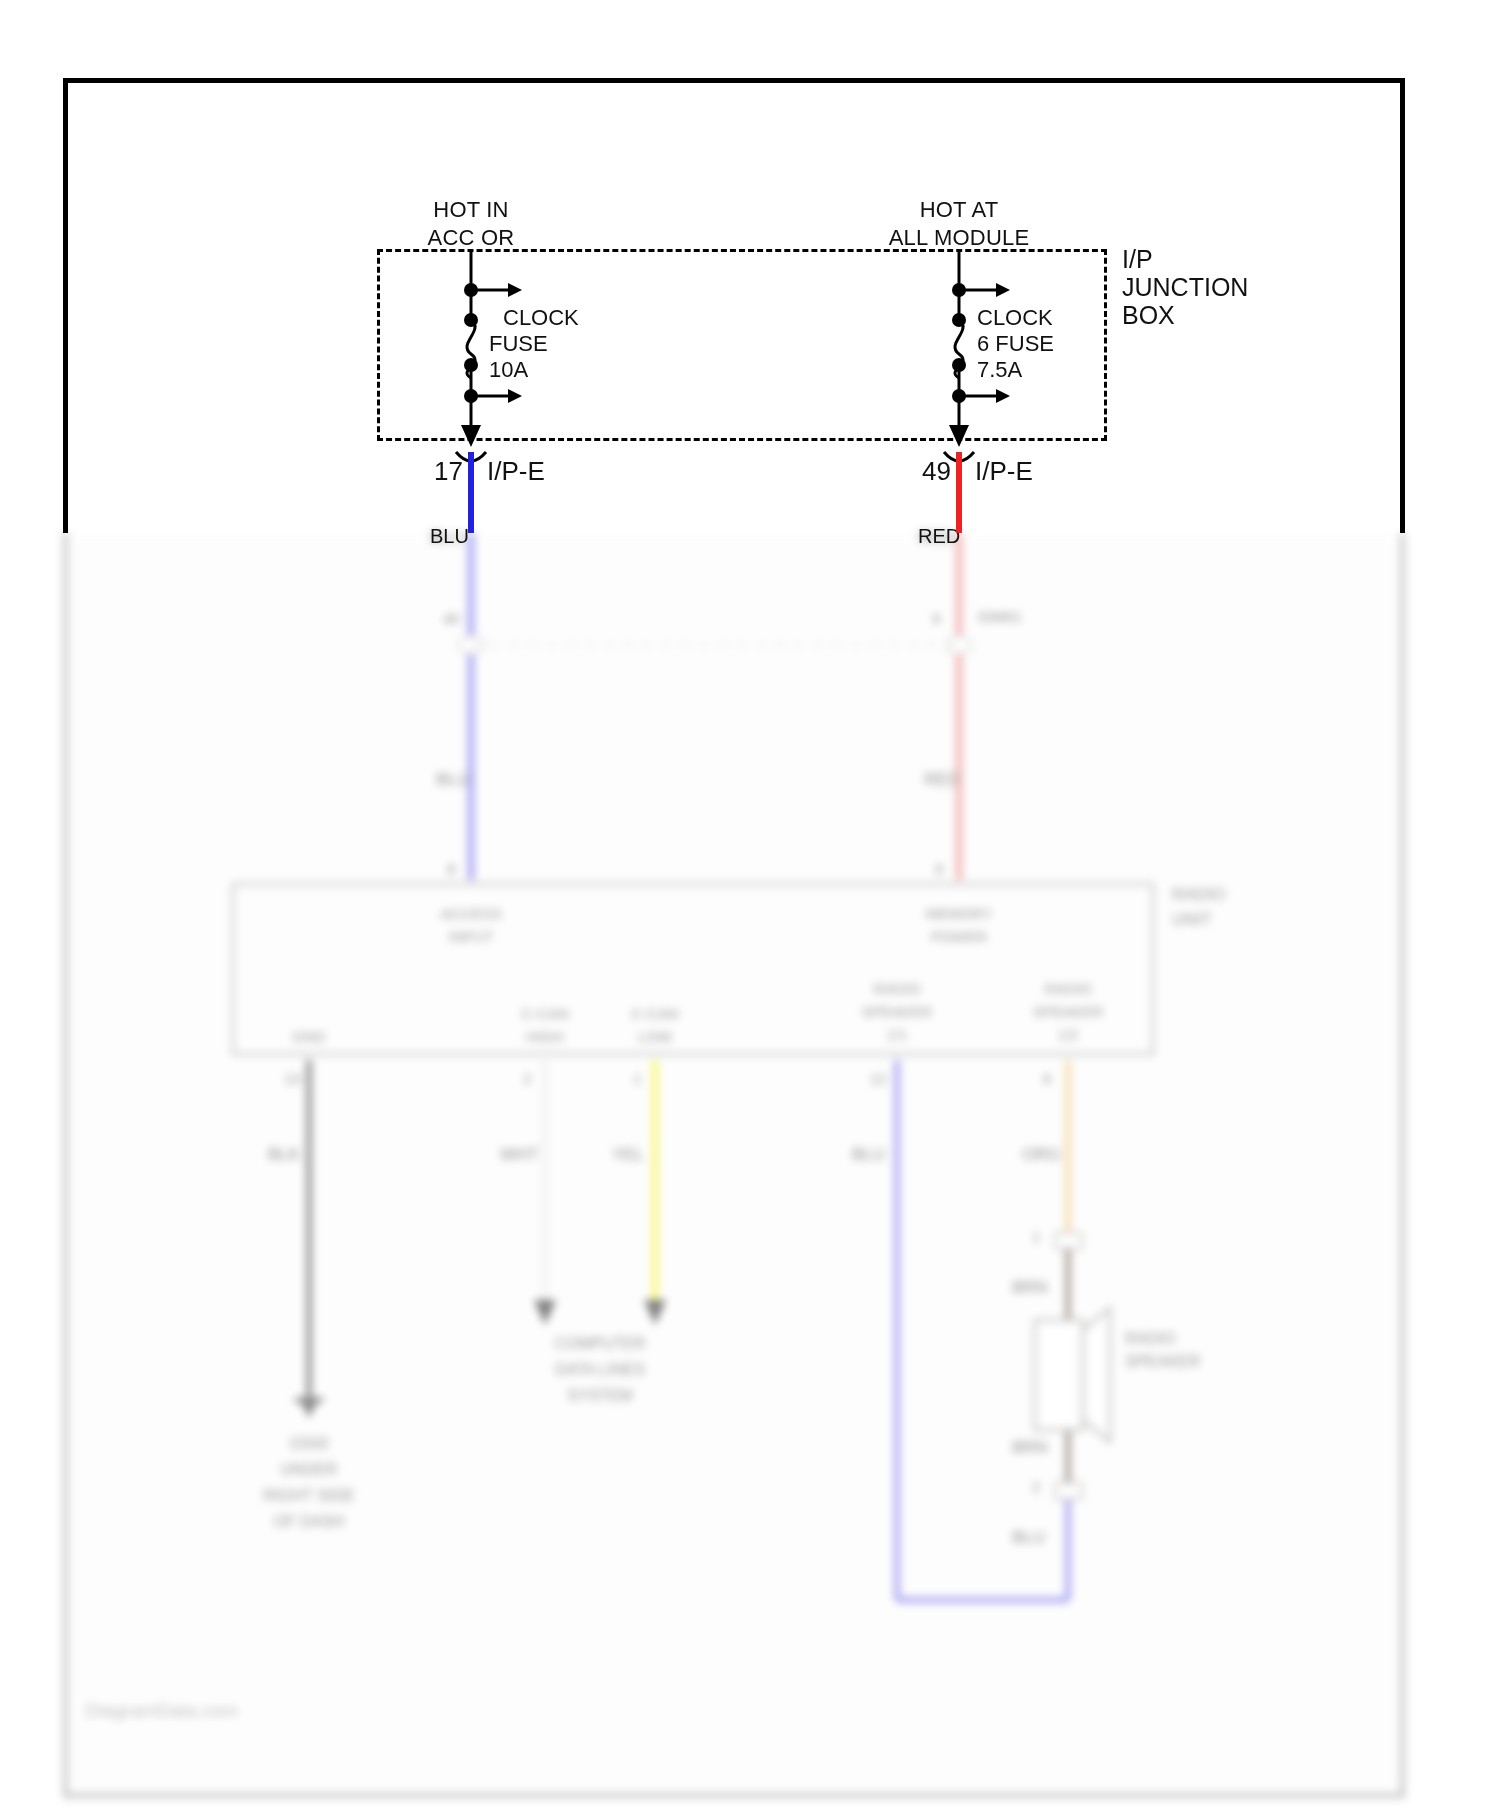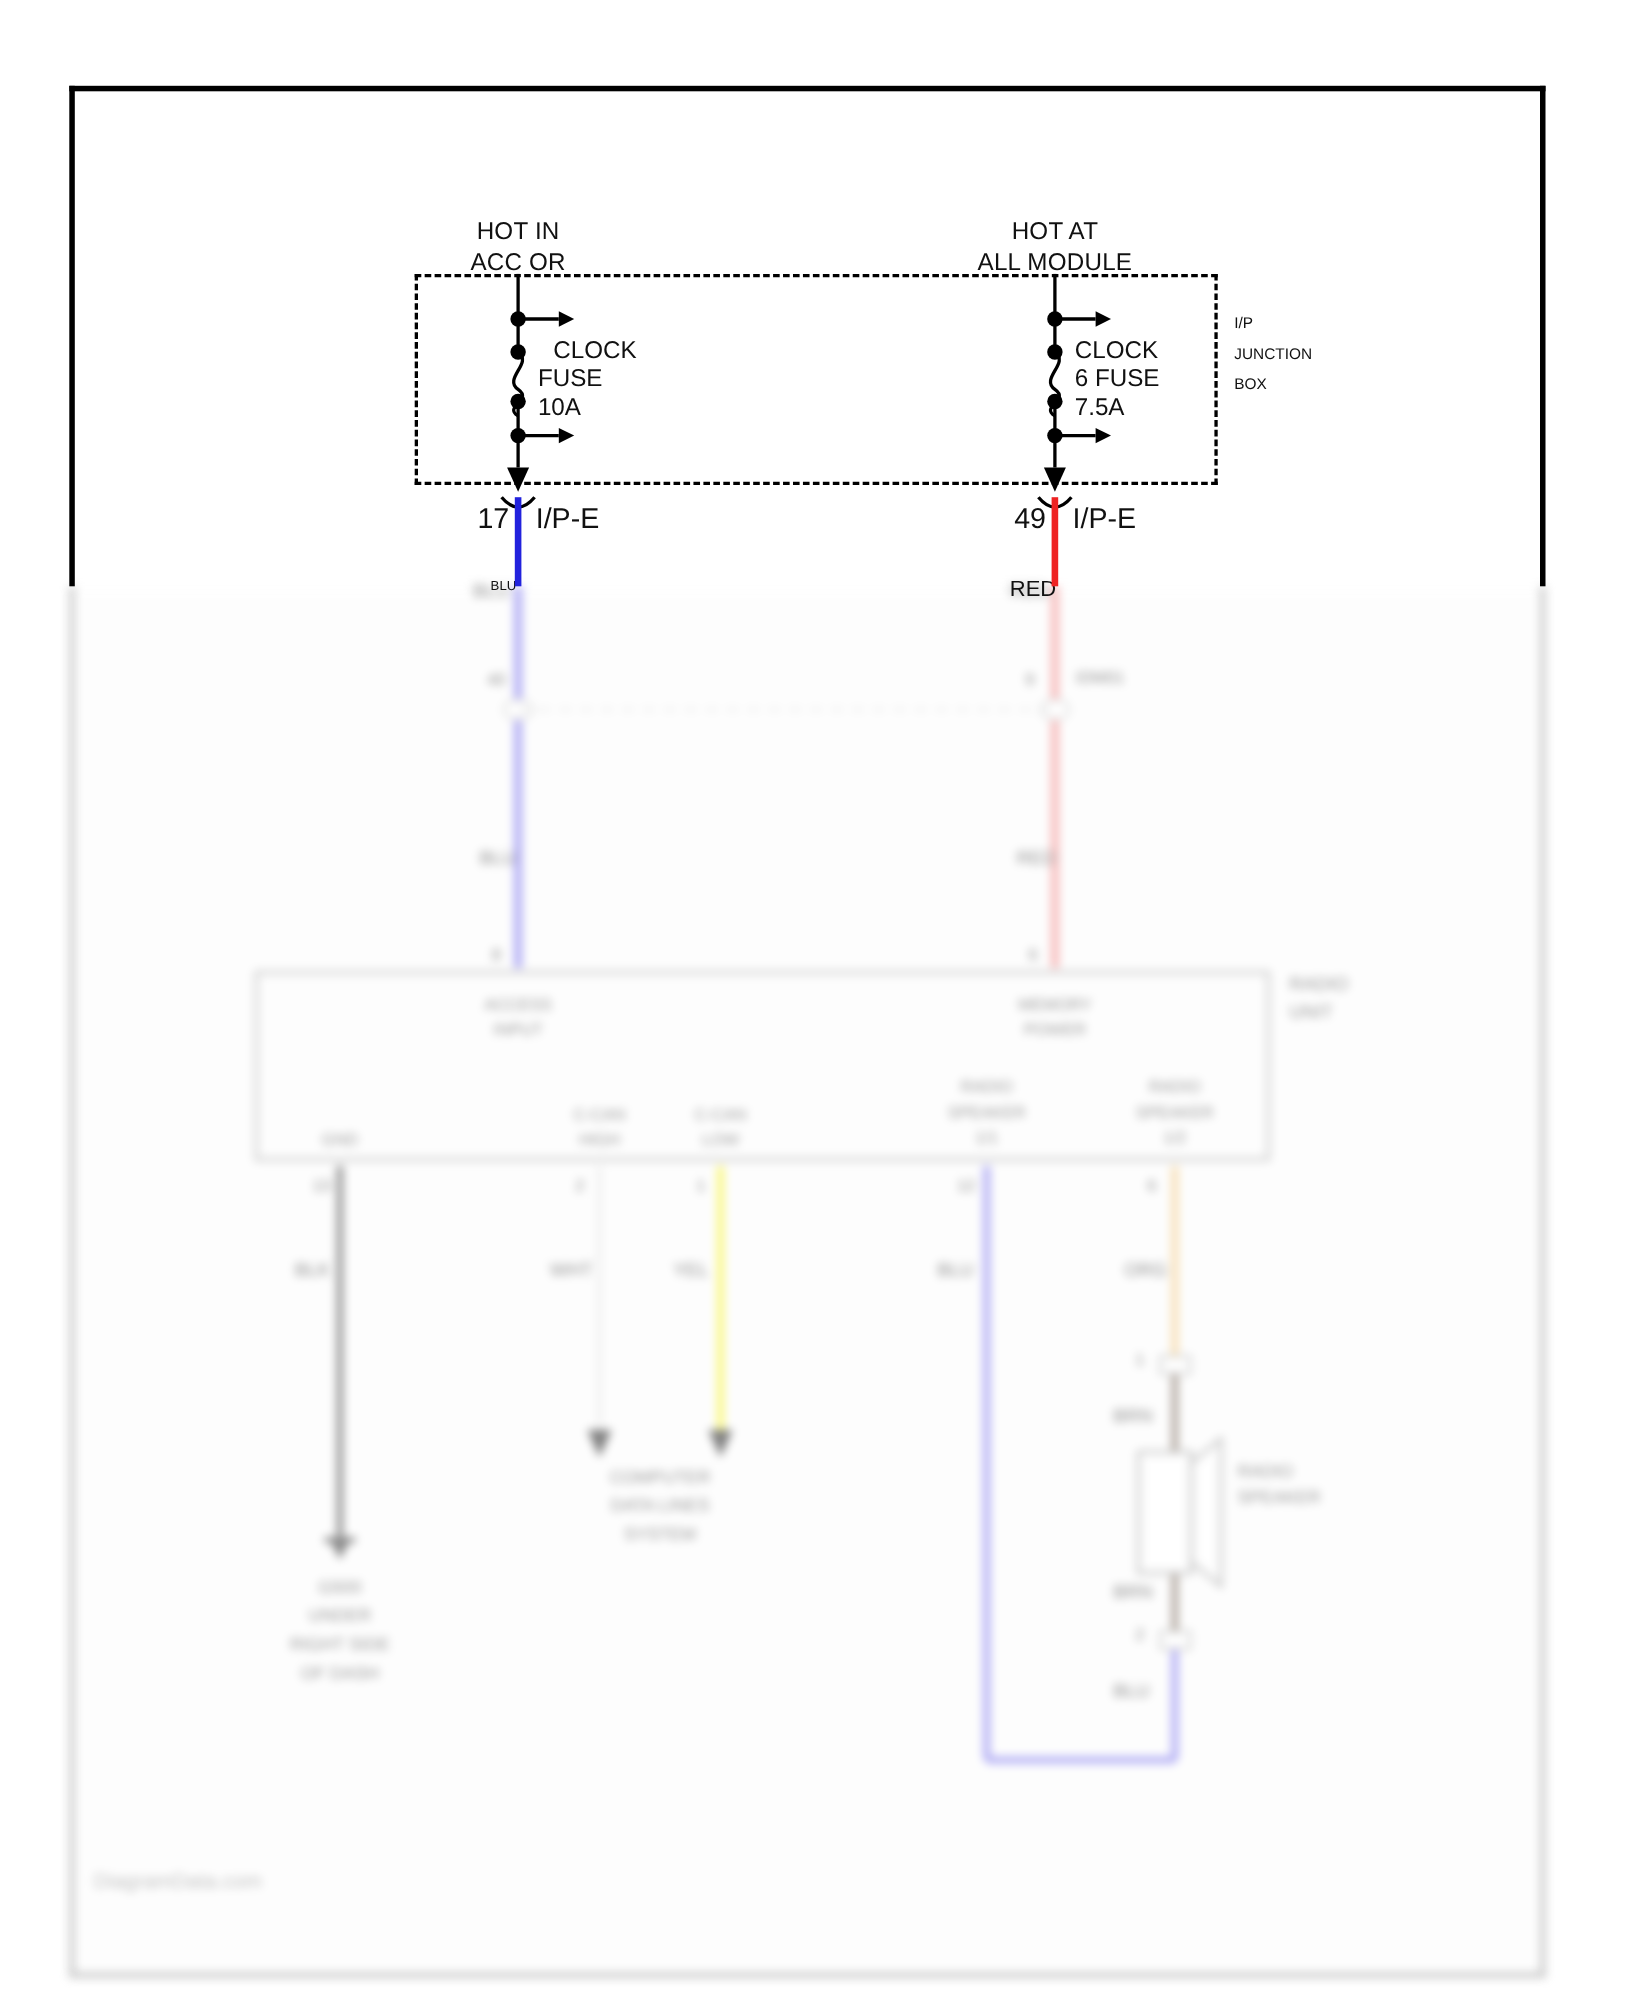--- a/index.html
+++ b/index.html
@@ -66,21 +66,21 @@
     white-space: pre;
     line-height: 1.18;
   }
   .txt.c { text-align: center; transform: translateX(-50%); }
 
   .hot-label {
     font-size: 22px;
     letter-spacing: 0.2px;
   }
   .fuse-label { font-size: 22px; }
-  .box-label  { font-size: 14px; margin-top: 40px; }
+  .box-label  { font-size: 25px; }
   .conn-label { font-size: 26px; }
   .wire-label { font-size: 17px; color:#333; }
   .pin-label  { font-size: 15px; color:#333; }
   .term-label { font-size: 15px; color:#444; text-align:center; transform:translateX(-50%); }
   .unit-label { font-size: 17px; color:#444; }
   .dev-label  { font-size: 16px; color:#444; }
   .gnd-label  { font-size: 16px; color:#444; text-align:center; transform:translateX(-50%); }
   .watermark  { font-size: 19px; color:#8d8d8d; }
 
   
@@ -236,21 +236,21 @@
     <span class="txt fuse-label" style="left:977px; top:305px;">CLOCK</span>
     <span class="txt fuse-label" style="left:977px; top:331px;">6 FUSE</span>
     <span class="txt fuse-label" style="left:977px; top:357px;">7.5A</span>
 
     <span class="txt conn-label" style="left:434px; top:456px;">17</span>
     <span class="txt conn-label" style="left:487px; top:456px;">I/P-E</span>
 
     <span class="txt conn-label" style="left:922px; top:456px;">49</span>
     <span class="txt conn-label" style="left:975px; top:456px;">I/P-E</span>
 
-    <span class="txt wire-label" style="left:430px; top:525px; font-size:12px; color:#111;margin-left:16px;">BLU</span>
+    <span class="txt wire-label" style="left:430px; top:525px; font-size:20px; color:#111;">BLU</span>
     <span class="txt wire-label" style="left:918px; top:525px; font-size:20px; color:#111;">RED</span>
 
     <svg width="1500" height="1814">
 
       <line x1="471" y1="249" x2="471" y2="287" stroke="#000" stroke-width="3"></line>
 
       <circle cx="471" cy="290" r="7" fill="#000"></circle>
       <line x1="471" y1="290" x2="508" y2="290" stroke="#000" stroke-width="3"></line>
       <path d="M508 283 L522 290 L508 297 Z" fill="#000"></path>
 

